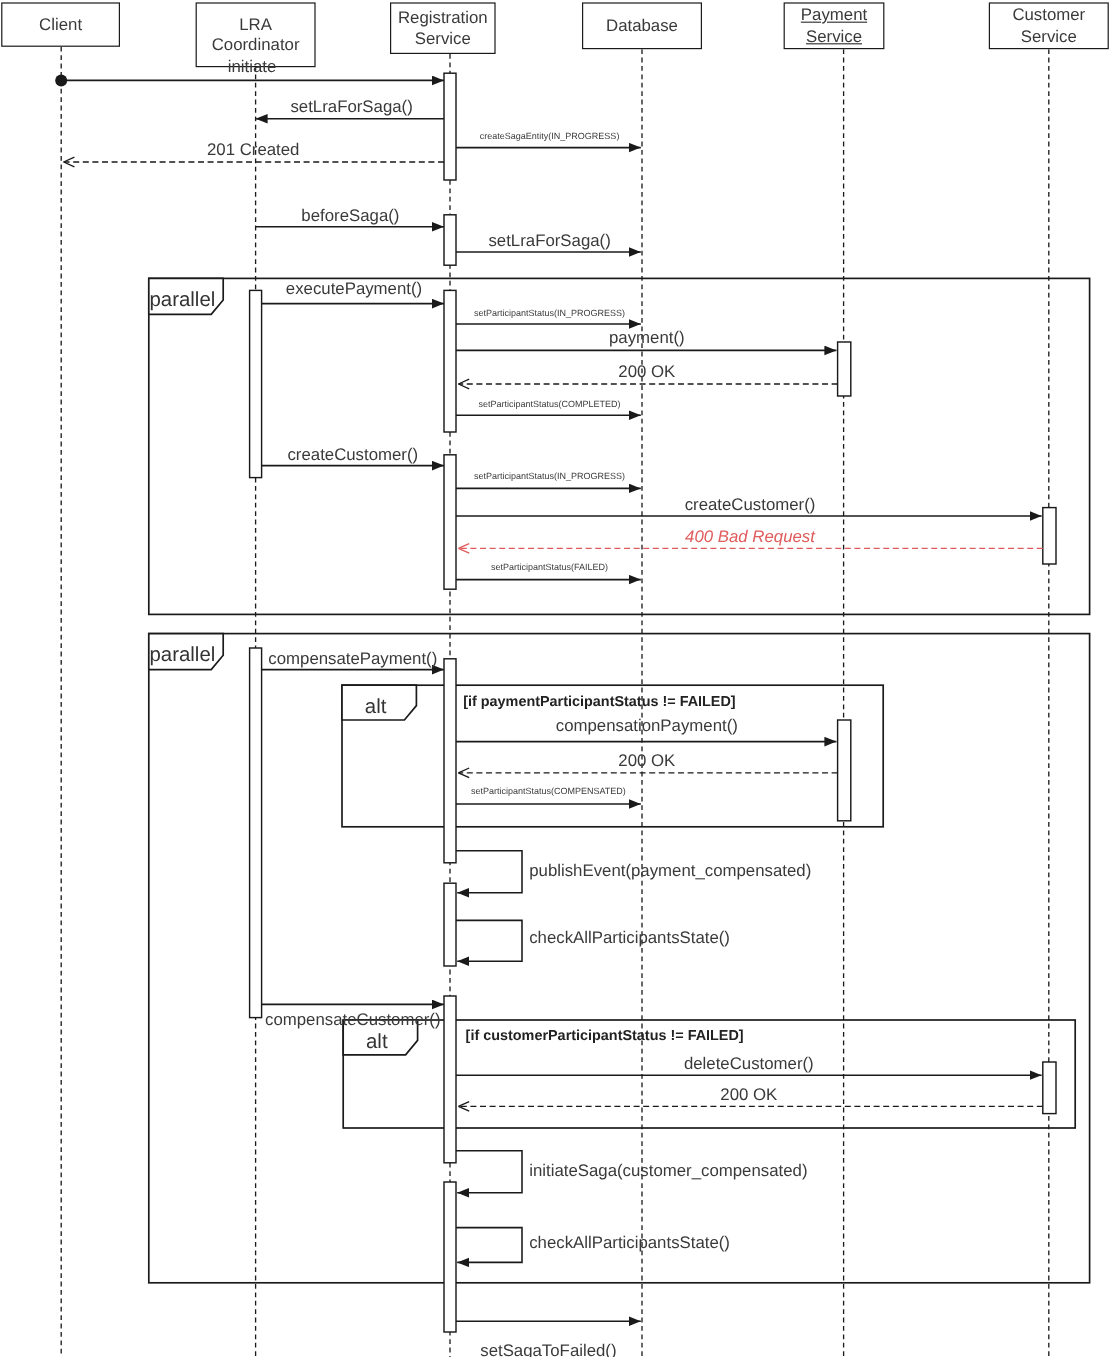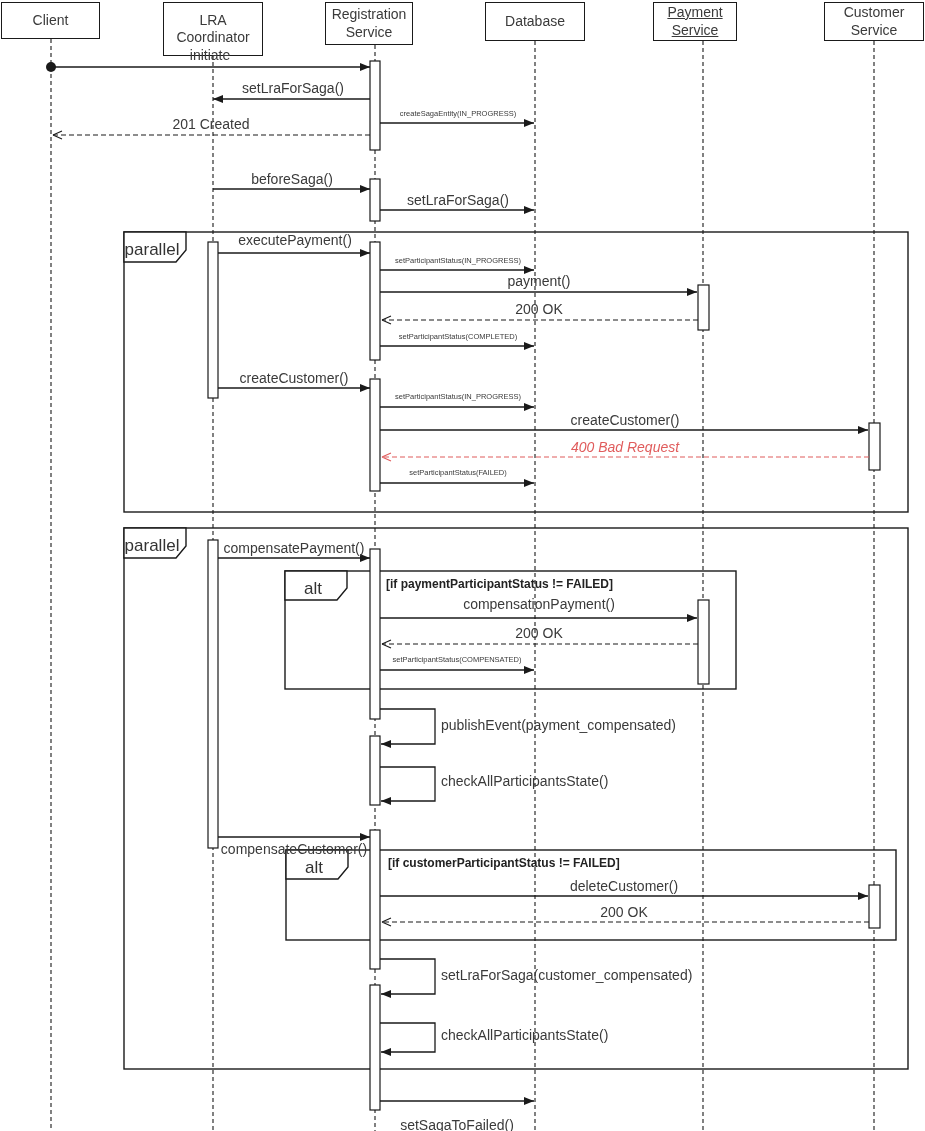--- a/index.html
+++ b/index.html
@@ -180,17 +180,17 @@
   <div class="lbl small center" style="left:458px; top:468px;">setParticipantStatus(FAILED)</div>
   <div class="lbl center" style="left:294px; top:540px;">compensatePayment()</div>
   <div class="lbl center" style="left:539px; top:596px;">compensationPayment()</div>
   <div class="lbl center" style="left:539px; top:625px;">200 OK</div>
   <div class="lbl small center" style="left:457px; top:655px;">setParticipantStatus(COMPENSATED)</div>
   <div class="lbl" style="left:441px; top:717px;">publishEvent(payment_compensated)</div>
   <div class="lbl" style="left:441px; top:773px;">checkAllParticipantsState()</div>
   <div class="lbl center" style="left:294px; top:819px;margin-top:22px;">compensateCustomer()</div>
   <div class="lbl center" style="left:624px; top:878px;">deleteCustomer()</div>
   <div class="lbl center" style="left:624px; top:904px;">200 OK</div>
-  <div class="lbl" style="left:441px; top:967px;">setLraForSaga(customer_compensated)</div>
+  <div class="lbl" style="left:441px; top:967px;">initiateSaga(customer_compensated)</div>
   <div class="lbl" style="left:441px; top:1027px;">checkAllParticipantsState()</div>
   <div class="lbl center" style="left:457px; top:1083px;margin-top:34px;">setSagaToFailed()</div>
 
 </div>
 
 </body></html>

